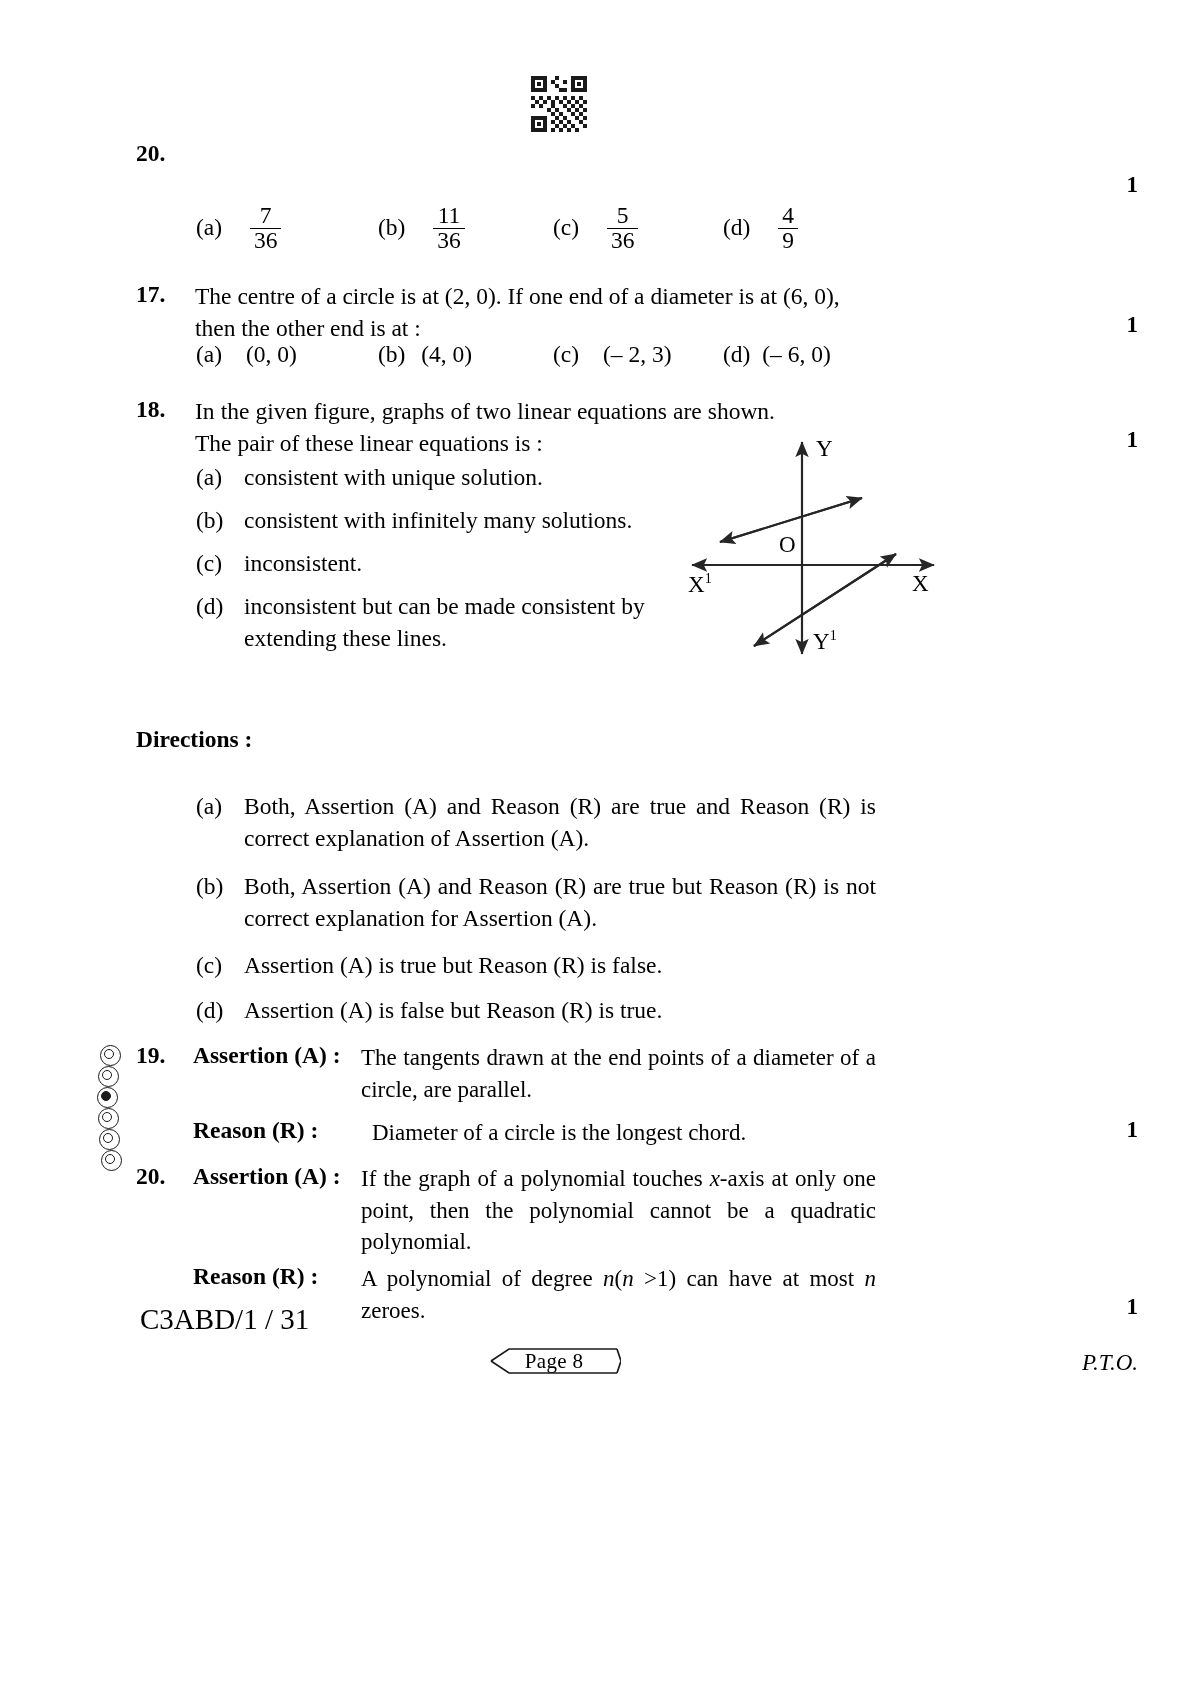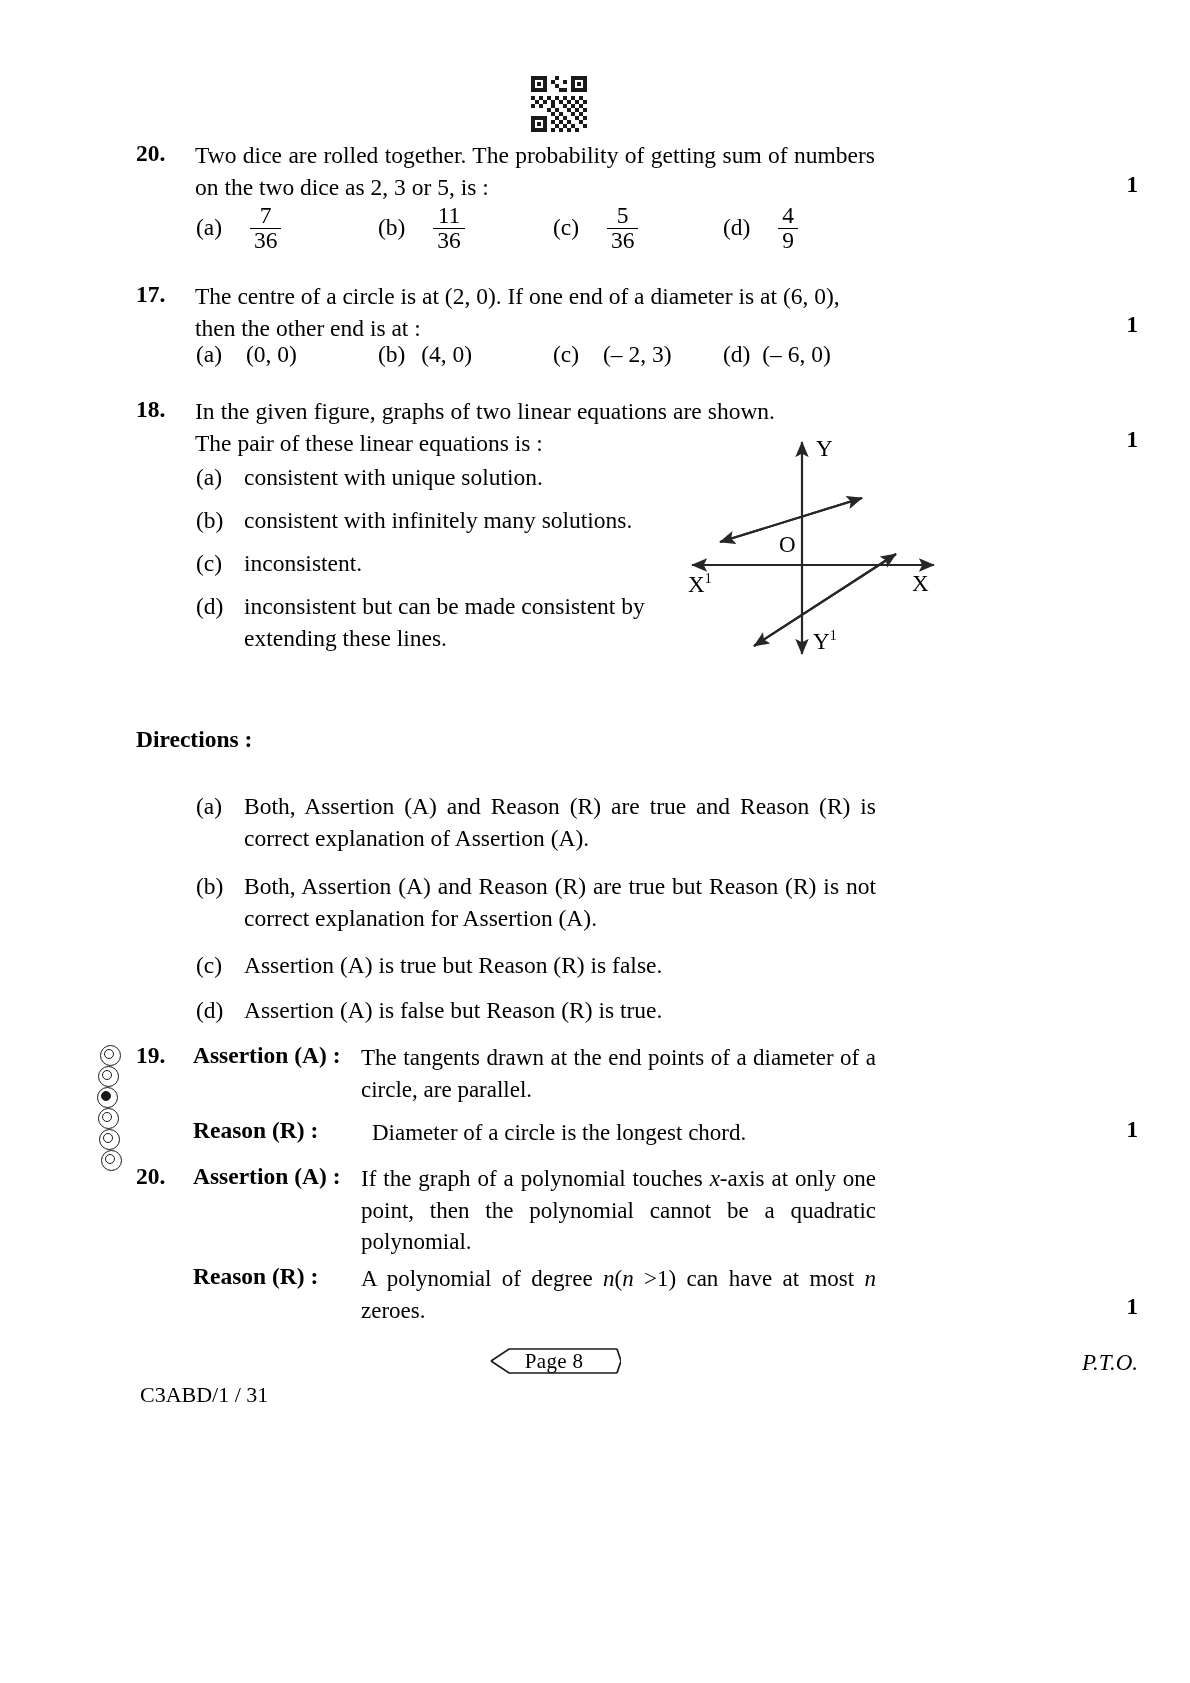--- a/index.html
+++ b/index.html
@@ -160,22 +160,22 @@
   }
   .fig-label sup {
     font-size: 14px;
     vertical-align: super;
   }
 
   
   .footer-left {
     position: absolute;
     left: 140px;
-    top: 1382px;
-    font-size: 22px;
+    top: 1303px;
+    font-size: 29px;
   }
   .footer-right {
     position: absolute;
     right: 52px;
     top: 1350px;
     font-size: 23px;
     font-style: italic;
   }
   .page-banner {
     position: absolute;
@@ -279,21 +279,20 @@
   <div class="binding">
     <div class="spiral" style="left:4px; top:0px;"></div>
     <div class="spiral" style="left:2px; top:21px;"></div>
     <div class="spiral filled" style="left:1px; top:42px;"></div>
     <div class="spiral" style="left:2px; top:63px;"></div>
     <div class="spiral" style="left:3px; top:84px;"></div>
     <div class="spiral" style="left:5px; top:105px;"></div>
   </div>
 
   <div class="qnum" style="left:136px; top:140px;">20.</div>
-  <div class="qbody" style="left:195px; top:140px; width:680px;">Two dice are rolled together. The probability of getting sum of numbers on the two dice as 2, 3 or 5, is :</div>
   <div class="marks" style="top:172px;">1</div>
 
   <div class="opt" style="left:196px; top:205px;">
     <span class="optlabel">(a)</span>
     <span class="frac" style="margin-left:22px;">
       <span class="num">7</span>
       <span class="den">36</span>
     </span>
   </div>
   <div class="opt" style="left:378px; top:205px;">

